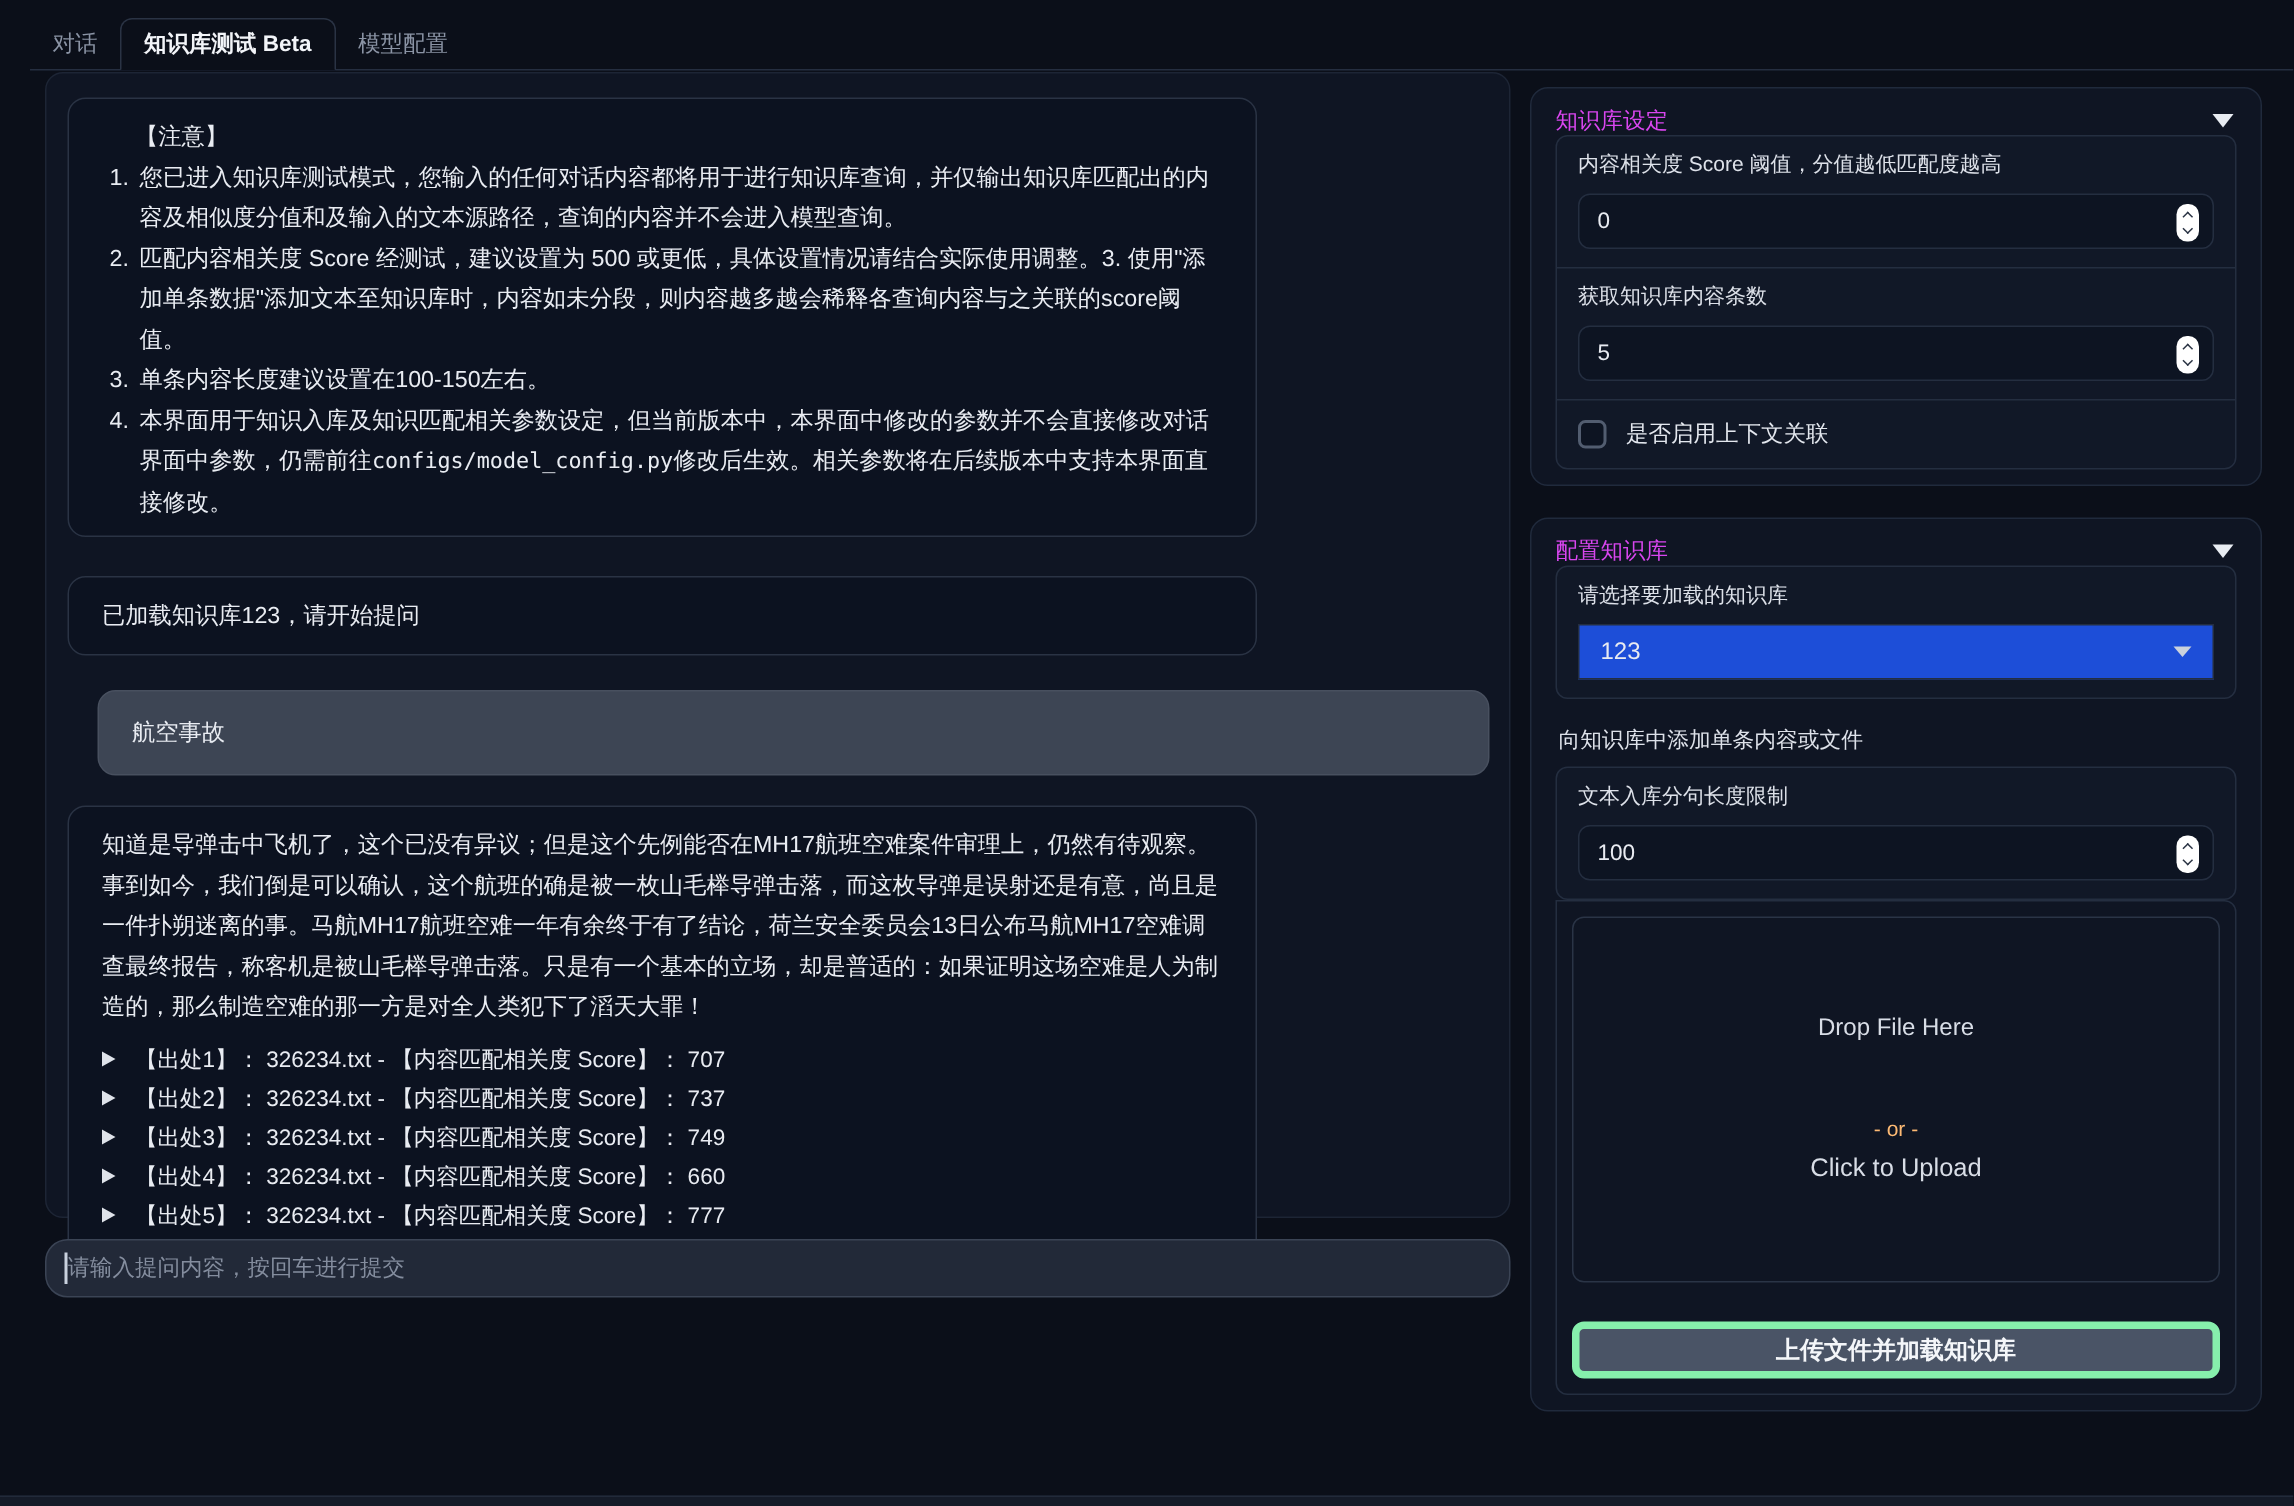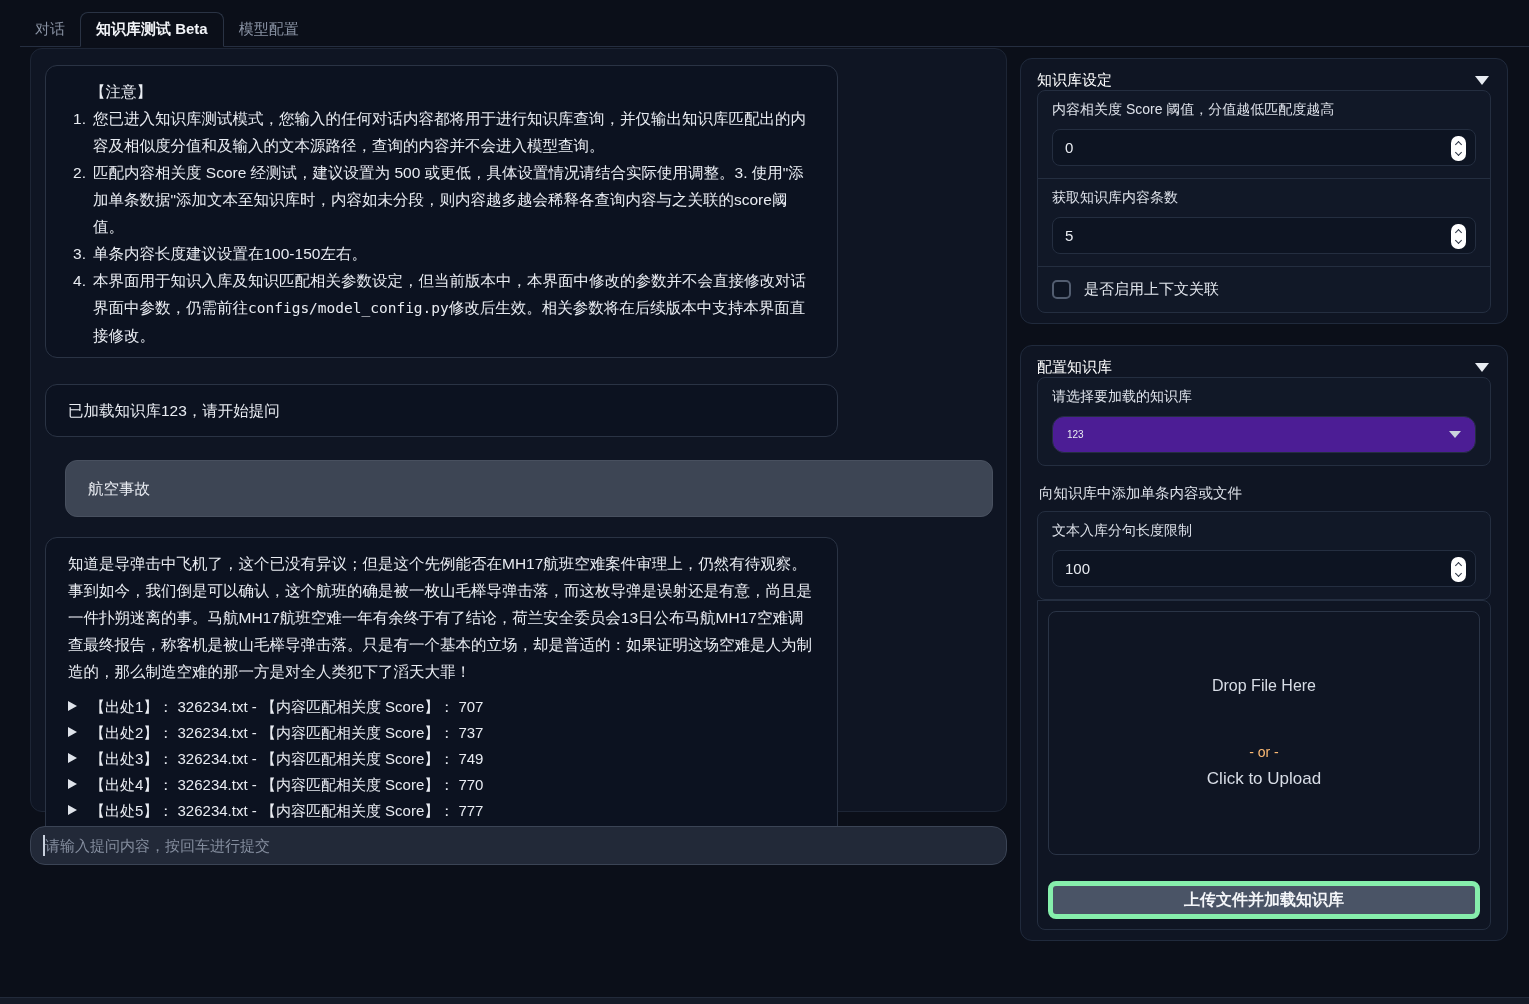--- a/index.html
+++ b/index.html
@@ -67,21 +67,21 @@
   .caret-bar { position: absolute; left: 13px; top: 9px; width: 1.5px; height: 21px; background: #c9d1de; }
   
   .acc {
     position: absolute; left: 1020px; width: 488px;
     background: #0f1523; border: 1px solid #202a3c; border-radius: 12px;
     padding: 11px 16px 10px;
   }
   .acc1 { top: 58px; }
   .acc2 { top: 345px; }
   .acc-head { display: flex; justify-content: space-between; align-items: center; cursor: pointer; height: 20px; }
-  .acc-title { font-size: 15px; color: #ffffff; }
+  .acc-title { font-size: 15px; color: #d946ef; }
   .acc-caret {
     width: 0; height: 0; margin-right: 2px;
     border-left: 7px solid transparent; border-right: 7px solid transparent; border-top: 9px solid #e8ecf2;
   }
   .group { border: 1px solid #242e40; border-radius: 8px; background: #111827; }
   .grow { padding: 10px 14px 12px; }
   .glabel { font-size: 14px; line-height: 16px; color: #dde1e9; margin-bottom: 12px; }
   .ninput {
     position: relative; height: 37px;
     background: #0d1422; border: 1px solid #242e40; border-radius: 8px;
@@ -95,23 +95,23 @@
   }
   .chev { width: 5px; height: 5px; border-right: 1.6px solid #2a3344; border-bottom: 1.6px solid #2a3344; }
   .chev.up { transform: rotate(-135deg); margin-top: 2px; }
   .chev.down { transform: rotate(45deg); margin-bottom: 2px; }
   .divider { height: 1px; background: #242e40; }
   .checkrow { display: flex; align-items: center; gap: 13px; padding: 13px 14px; cursor: pointer; }
   .checkbox { width: 19px; height: 19px; border: 2px solid #525d70; border-radius: 5px; background: #0d1422; }
   .checklabel { font-size: 15px; color: #e3e7ee; }
   .selectbox {
     position: relative; height: 37px;
-    background: #4c1d95; border: 1px solid #242e40; border-radius: 12px;
+    background: #1d4ed8; border: 1px solid #242e40; border-radius: 0;
     display: flex; align-items: center; justify-content: space-between; padding: 0 14px;
-    font-size: 10px; color: #e8ebf1; cursor: pointer;
+    font-size: 16px; color: #e8ebf1; cursor: pointer;
   }
   .sel-caret {
     width: 0; height: 0;
     border-left: 6px solid transparent; border-right: 6px solid transparent; border-top: 7px solid #cbd2dc;
   }
   .add-label { margin: 18px 2px 8px; font-size: 14.5px; color: #dde1e9; }
   
   .subtabs { display: flex; margin-top: 16px; align-items: flex-end; position: relative; z-index: 2; }
   .subtab { padding: 7px 14px; font-size: 15px; color: #8a93a4; cursor: pointer; white-space: nowrap; margin-right: 8px; }
   .subtab.active {
@@ -181,21 +181,21 @@
     <div class="src-row">
       <span class="tri-icon"></span>
       <span>【出处2】： 326234.txt - 【内容匹配相关度 Score】： 737</span>
     </div>
     <div class="src-row">
       <span class="tri-icon"></span>
       <span>【出处3】： 326234.txt - 【内容匹配相关度 Score】： 749</span>
     </div>
     <div class="src-row">
       <span class="tri-icon"></span>
-      <span>【出处4】： 326234.txt - 【内容匹配相关度 Score】： 770</span>
+      <span>【出处4】： 326234.txt - 【内容匹配相关度 Score】： 660</span>
     </div>
     <div class="src-row">
       <span class="tri-icon"></span>
       <span>【出处5】： 326234.txt - 【内容匹配相关度 Score】： 777</span>
     </div>
   </div>
 
 </div>
 
 <div class="query-wrap">

